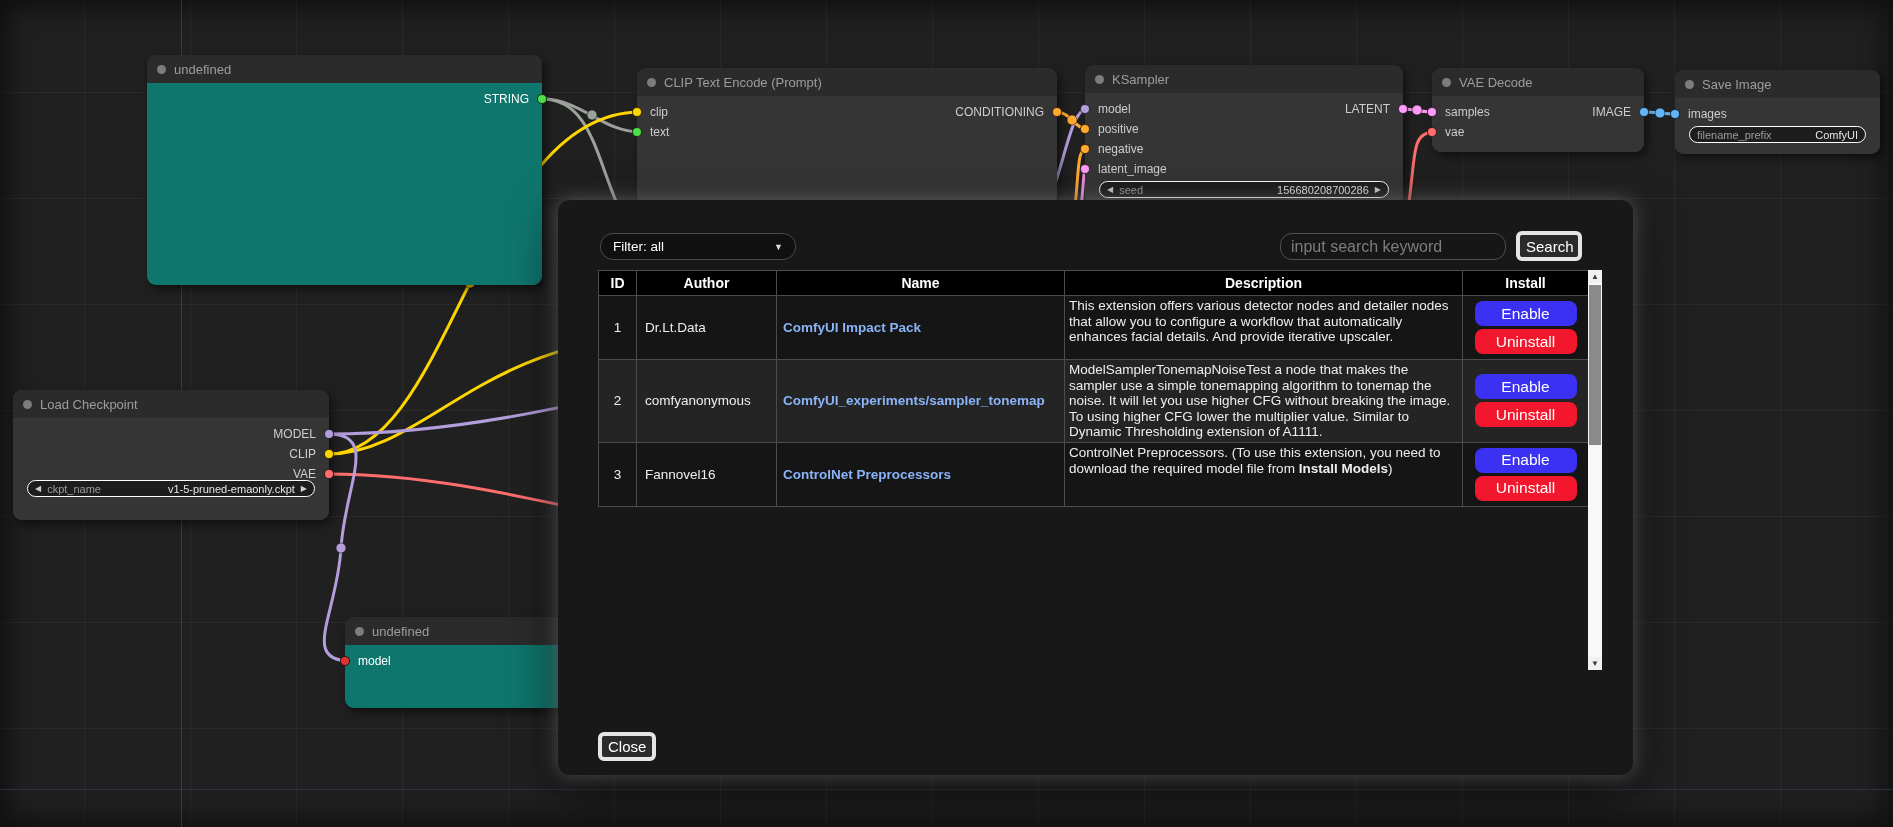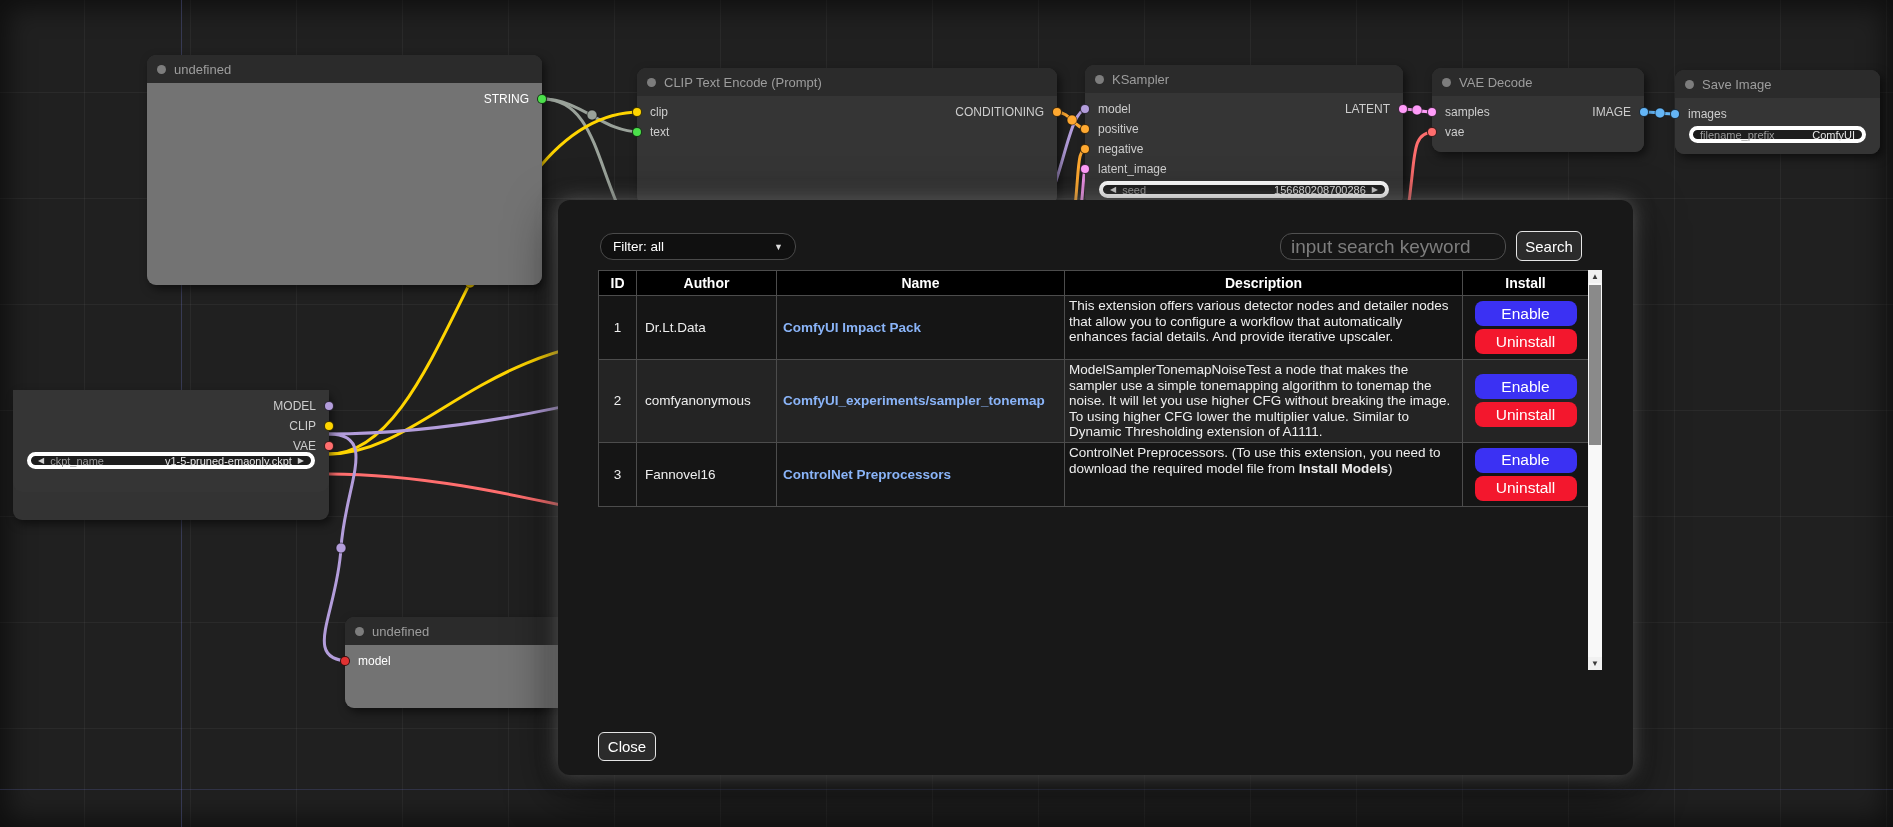--- a/index.html
+++ b/index.html
@@ -18,51 +18,51 @@
   svg.links{position:absolute;left:0;top:0;z-index:1;}
   svg.links path{fill:none;stroke-width:3;stroke-linecap:round;}
   
   .node{position:absolute;z-index:2;background:#333;border-radius:9px;
         box-shadow:3px 4px 10px rgba(0,0,0,0.55);font-size:13px;}
   .node-header{height:28px;display:flex;align-items:center;gap:8px;padding:0 10px;
         background:#2b2b2b;border-radius:9px 9px 0 0;color:#9d9d9d;}
   .collapse-dot{width:9px;height:9px;border-radius:50%;background:#7d7d7d;flex:0 0 auto;}
   .node-title{font-size:13px;white-space:nowrap;overflow:hidden;}
   .node-body{position:relative;background:#353535;border-radius:0 0 9px 9px;}
-  .node-body.red{background:#737373;}
+  .node-body.red{background:#0f766e;}
   .slot{position:absolute;left:0;right:0;height:16px;line-height:16px;color:#cdcdcd;font-size:12px;}
   .slot.in{padding-left:13px;text-align:left;}
   .slot.out{padding-right:13px;text-align:right;}
   .slot .light{color:#fff;}
   .dot{position:absolute;width:10px;height:10px;border-radius:50%;
        border:1px solid rgba(0,0,0,0.75);box-sizing:border-box;}
   .in-dot{left:-5px;top:3px;}
   .out-dot{right:-5px;top:3px;}
   .c-model{background:#B39DDB}.c-clip{background:#FFD500}.c-vae{background:#FF6E6E}
   .c-cond{background:#FFA931}.c-latent{background:#FF9CF9}.c-image{background:#64B5F6}
   .c-string{background:#4be04b}.c-redslot{background:#e13232}
   .widget{position:absolute;left:14px;right:14px;height:17px;background:#1d1d1d;
-       border:4px solid #ffffff;border-radius:9px;display:flex;align-items:center;
+       border:1px solid #ffffff;border-radius:9px;display:flex;align-items:center;
        padding:0 7px;font-size:11px;color:#9c9c9c;box-sizing:border-box;}
   .widget .wname{margin-left:6px;}
   .widget .wval{margin-left:auto;color:#e6e6e6;margin-right:6px;}
   .widget .warr{color:#cfcfcf;font-size:8px;line-height:1;}
   
   .dialog{position:absolute;left:558px;top:200px;width:1075px;height:575px;z-index:10;
        background:#181818;border-radius:12px;
        box-shadow:0 0 20px rgba(140,140,140,0.55), 0 16px 50px rgba(0,0,0,0.65);}
   .filter-select{position:absolute;left:42px;top:33px;width:196px;height:27px;
        background:#101010;border:1px solid #4a4a4a;border-radius:13px;display:flex;
        align-items:center;padding:0 12px;box-sizing:border-box;color:#fff;font-size:13.5px;cursor:pointer;}
   .filter-select .caret{margin-left:auto;font-size:9px;color:#ddd;}
   .search-input{position:absolute;left:722px;top:33px;width:226px;height:27px;box-sizing:border-box;
        background:#161616;border:1px solid #505050;border-radius:12px;color:#ddd;
-       padding:0 10px;font-size:19px;font-family:"Liberation Sans",sans-serif;}
+       padding:0 10px;font-size:16px;font-family:"Liberation Sans",sans-serif;}
   .search-input::placeholder{color:#7d7d7d;}
-  .btn{background:#2b2b2b;border:1px solid #e5e5e5;border-radius:6px;color:#fff;
+  .btn{background:#2b2b2b;border:4px solid #e5e5e5;border-radius:6px;color:#fff;
        font-size:15px;font-family:"Liberation Sans",sans-serif;cursor:pointer;}
   .search-btn{position:absolute;left:958px;top:31px;width:66px;height:30px;}
   .close-btn{position:absolute;left:40px;top:532px;width:58px;height:29px;}
   .tbl-wrap{position:absolute;left:40px;top:70px;width:1004px;height:400px;}
   table.ext{border-collapse:collapse;width:990px;table-layout:fixed;}
   table.ext th,table.ext td{border:1px solid #4c4c4c;}
   table.ext th{background:#000;color:#fff;font-size:14px;font-weight:bold;height:22px;text-align:center;}
   table.ext td{color:#eee;font-size:13.5px;}
   td.c-id{text-align:center;vertical-align:middle;}
   td.c-author{padding:2px 8px;vertical-align:middle;}
@@ -212,20 +212,24 @@
         <span>images</span>
       </div>
       <div class="widget" style="top:28px">
         <span class="wname" style="margin-left:0">filename_prefix</span>
         <span class="wval" style="margin-right:0">ComfyUI</span>
       </div>
     </div>
   </div>
 
   <div class="node" style="left:13px;top:390px;width:316px;height:130px">
+    <div class="node-header">
+      <span class="collapse-dot"></span>
+      <span class="node-title">Load Checkpoint</span>
+    </div>
     <div class="node-body" style="height:102px">
       <div class="slot out" style="top:8px">
         <span>MODEL</span>
         <span class="dot out-dot c-model"></span>
       </div>
       <div class="slot out" style="top:28px">
         <span>CLIP</span>
         <span class="dot out-dot c-clip"></span>
       </div>
       <div class="slot out" style="top:48px">

